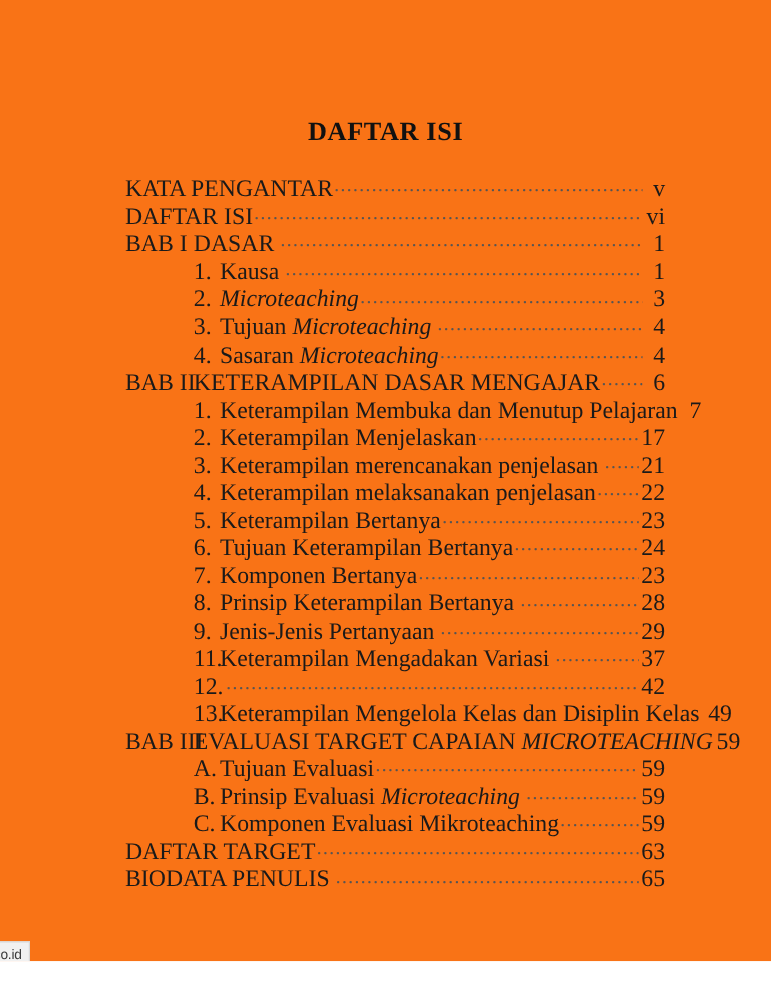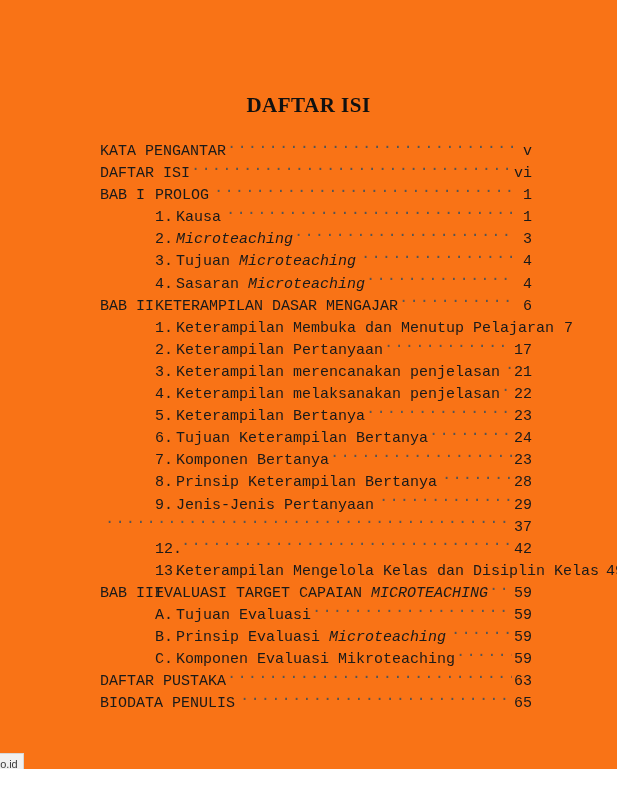--- a/index.html
+++ b/index.html
@@ -33,25 +33,24 @@
   
   .toc-body {
     position: absolute;
     top: 141px;
     left: 100px;
     width: 432px;
   }
 
   .toc-row {
     display: flex;
-    align-items: flex-start;
-    font-size: 15px;
+    align-items: center;
+    font-size: 19px;
     line-height: 22.1px;
     white-space: nowrap;
-    font-family: Liberation Mono, monospace;
   }
 
   
   .toc-row.lvl0 .label-wrap { padding-left: 0px; }
 
   
   .bab-col {
     display: inline-block;
     width: 55px;
     flex: 0 0 55px;
@@ -140,21 +139,21 @@
       <div class="toc-row lvl0">
         <div class="label-wrap">
           <span class="label-text">DAFTAR ISI</span>
         </div>
         <span class="leader"></span>
         <span class="pagenum">vi</span>
       </div>
       <div class="toc-row lvl0">
         <div class="label-wrap">
           <span class="bab-col">BAB I</span>
-          <span class="label-text">PROLOG</span>
+          <span class="label-text">DASAR</span>
         </div>
         <span class="leader gap-pre"></span>
         <span class="pagenum">1</span>
       </div>
       <div class="toc-row lvl1">
         <div class="label-wrap">
           <span class="num-col">1.</span>
           <span class="label-text">Kausa</span>
         </div>
         <span class="leader gap-pre"></span>
@@ -198,21 +197,21 @@
         <div class="label-wrap">
           <span class="num-col">1.</span>
           <span class="label-text">Keterampilan Membuka dan Menutup Pelajaran</span>
         </div>
         <span class="leader"></span>
         <span class="pagenum">7</span>
       </div>
       <div class="toc-row lvl1">
         <div class="label-wrap">
           <span class="num-col">2.</span>
-          <span class="label-text">Keterampilan Pertanyaan</span>
+          <span class="label-text">Keterampilan Menjelaskan</span>
         </div>
         <span class="leader"></span>
         <span class="pagenum">17</span>
       </div>
       <div class="toc-row lvl1">
         <div class="label-wrap">
           <span class="num-col">3.</span>
           <span class="label-text">Keterampilan merencanakan penjelasan</span>
         </div>
         <span class="leader gap-pre"></span>
@@ -260,20 +259,24 @@
       </div>
       <div class="toc-row lvl1">
         <div class="label-wrap">
           <span class="num-col">9.</span>
           <span class="label-text">Jenis-Jenis Pertanyaan</span>
         </div>
         <span class="leader gap-pre"></span>
         <span class="pagenum">29</span>
       </div>
       <div class="toc-row lvl1">
+        <div class="label-wrap">
+          <span class="num-col wide">11.</span>
+          <span class="label-text">Keterampilan Mengadakan Variasi</span>
+        </div>
         <span class="leader gap-pre"></span>
         <span class="pagenum">37</span>
       </div>
       <div class="toc-row lvl1">
         <div class="label-wrap">
           <span class="num-col wide">12.</span>
         </div>
         <span class="leader gap-pre"></span>
         <span class="pagenum">42</span>
       </div>
@@ -314,21 +317,21 @@
       <div class="toc-row lvl1">
         <div class="label-wrap">
           <span class="num-col">C.</span>
           <span class="label-text">Komponen Evaluasi Mikroteaching</span>
         </div>
         <span class="leader"></span>
         <span class="pagenum">59</span>
       </div>
       <div class="toc-row lvl0">
         <div class="label-wrap">
-          <span class="label-text">DAFTAR PUSTAKA</span>
+          <span class="label-text">DAFTAR TARGET</span>
         </div>
         <span class="leader"></span>
         <span class="pagenum">63</span>
       </div>
       <div class="toc-row lvl0">
         <div class="label-wrap">
           <span class="label-text">BIODATA PENULIS</span>
         </div>
         <span class="leader gap-pre"></span>
         <span class="pagenum">65</span>

